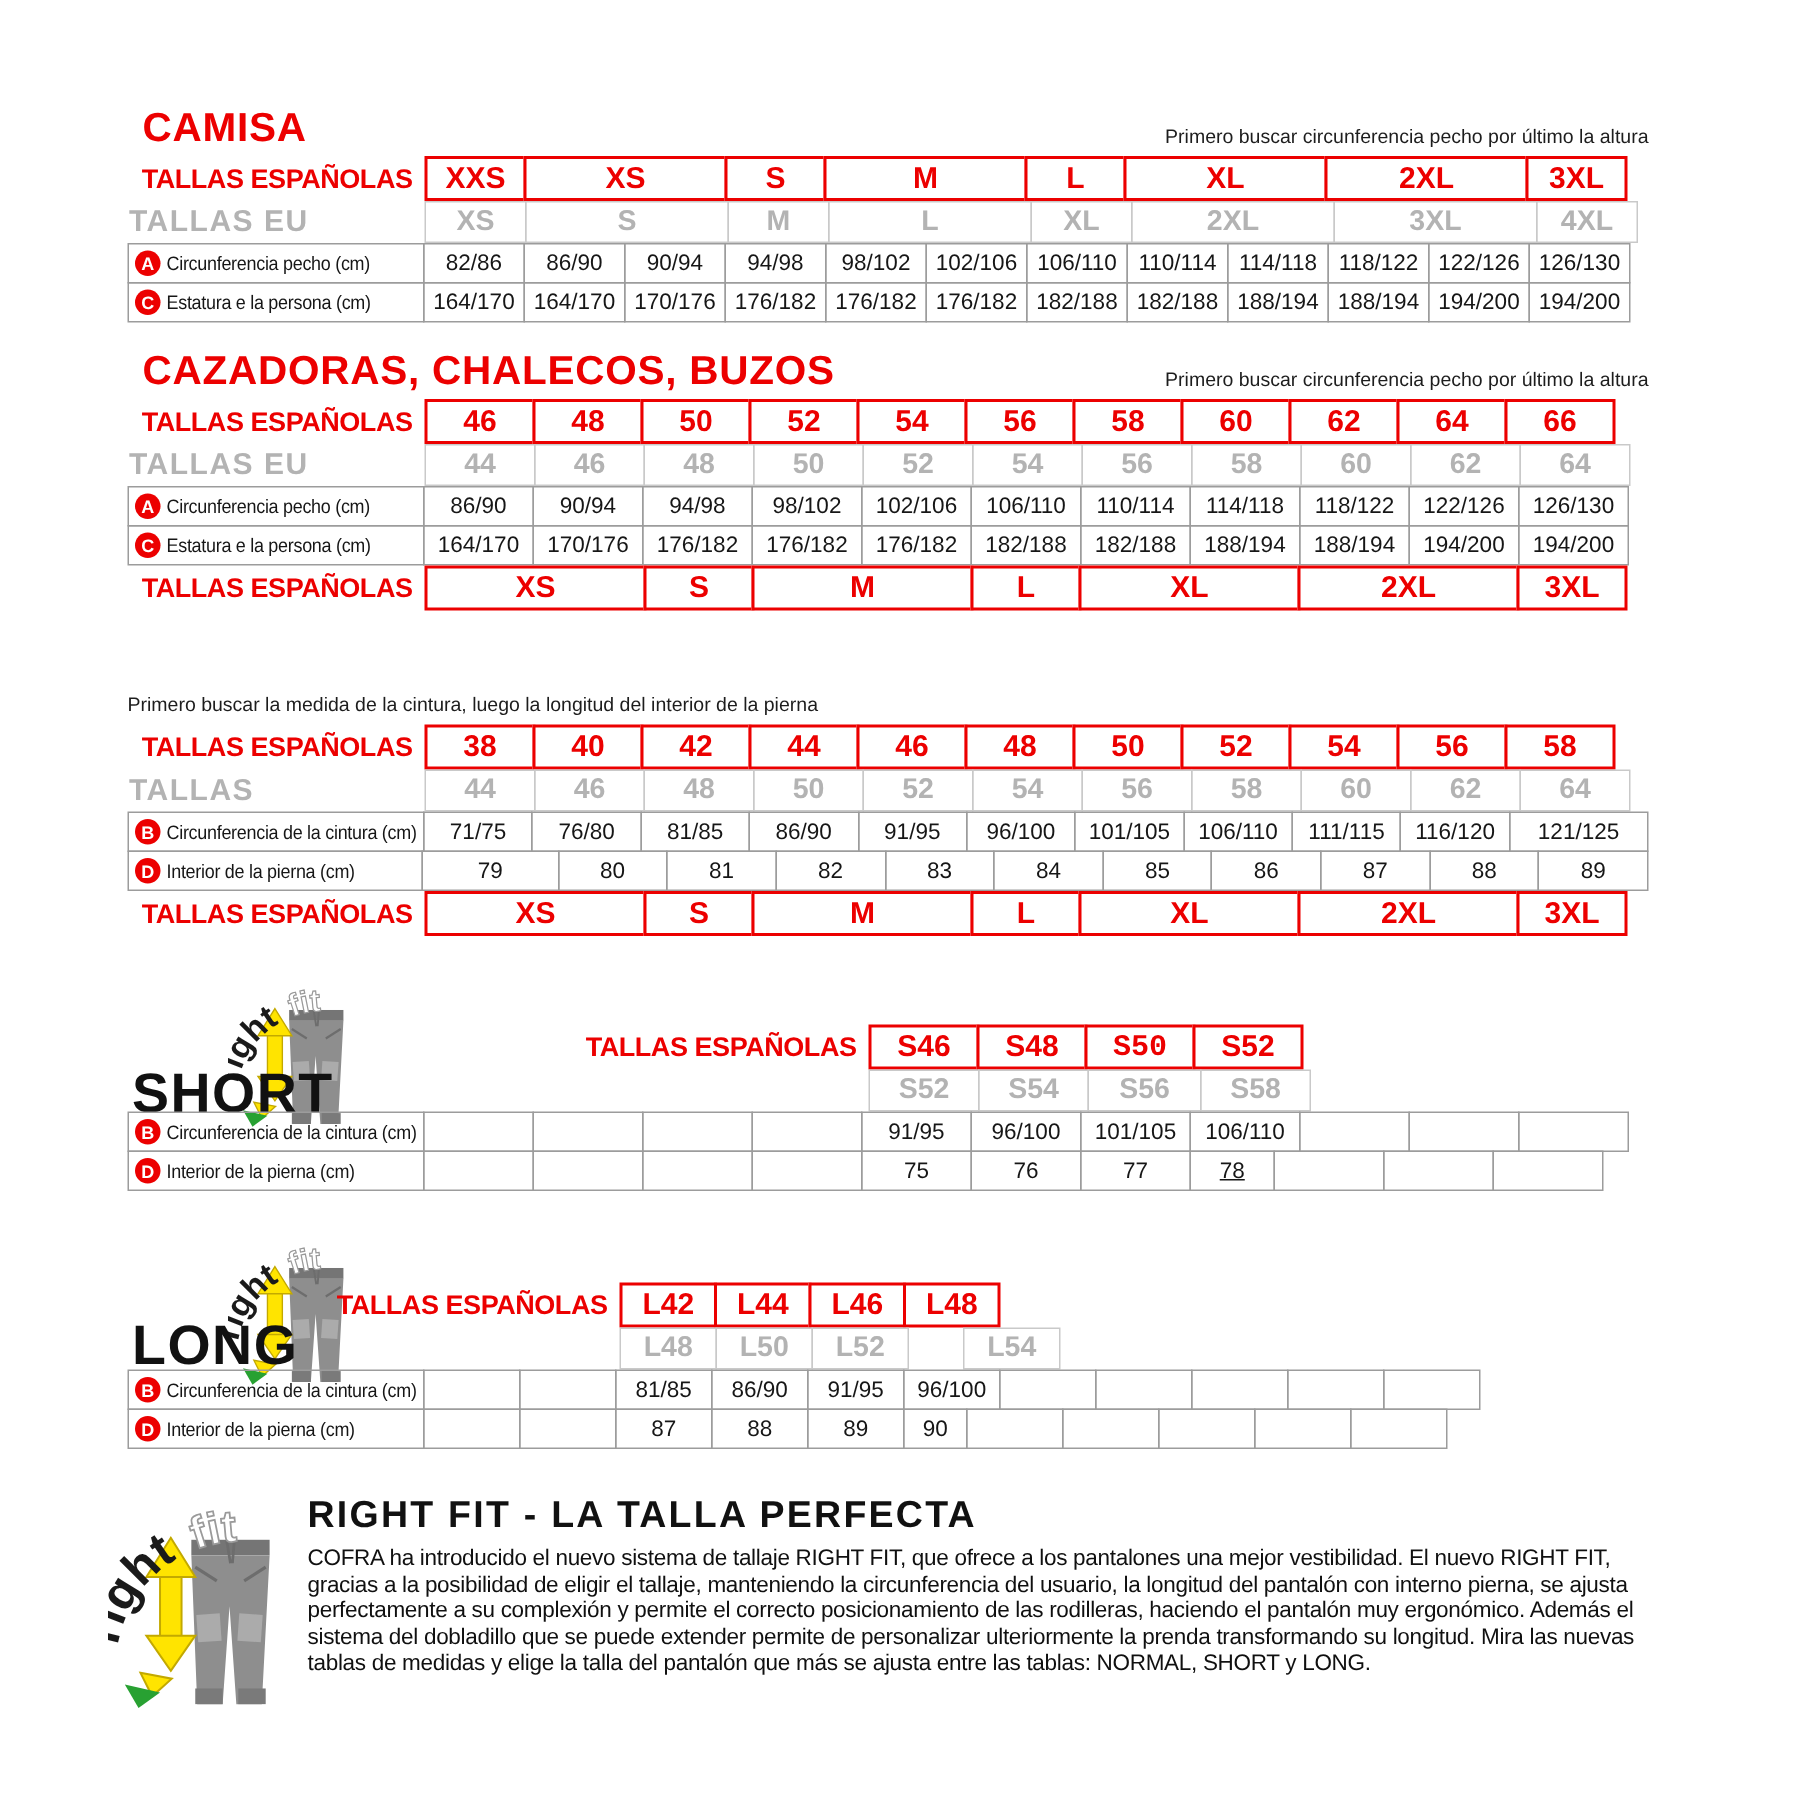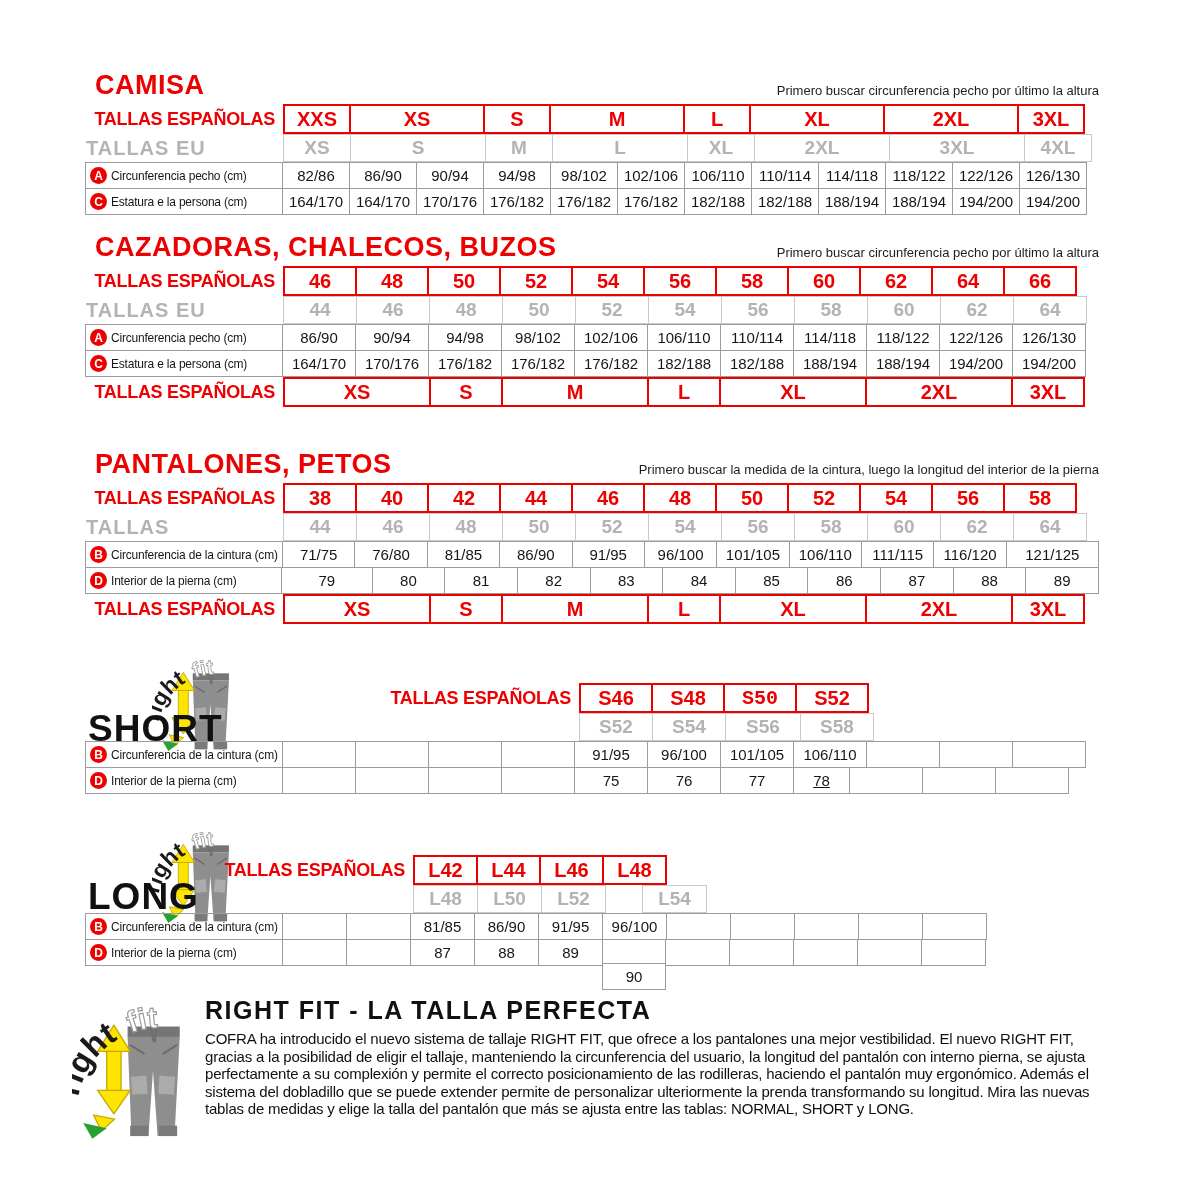--- a/index.html
+++ b/index.html
@@ -186,21 +186,20 @@
         <div class="c box" style="width: 74px;">L</div>
         <div class="c box" style="width: 148px;">XL</div>
         <div class="c box" style="width: 148px;">2XL</div>
         <div class="c box" style="width: 74px;">3XL</div>
       </div>
     </div>
 </section>
 
 <section class="sec" id="sec-pantalones" style="top:450px">
   <div class="title-line">
-    <h2 class="sec-title">PANTALONES, PETOS</h2>
     <div class="note">Primero buscar la medida de la cintura, luego la longitud del interior de la pierna</div>
   </div>
   <div>
       <div class="trow red">
         <div class="c lab" style="width: 198px;">TALLAS ESPAÑOLAS</div>
         <div class="c box" style="width: 74px;">38</div>
         <div class="c box" style="width: 74px;">40</div>
         <div class="c box" style="width: 74px;">42</div>
         <div class="c box" style="width: 74px;">44</div>
         <div class="c box" style="width: 74px;">46</div>
@@ -408,21 +407,21 @@
     <div class="trow data">
       <div class="c cell lab" style="width: 198px;">
         <span class="badge">D</span>
         <span class="lbltxt">Interior de la pierna (cm)</span>
       </div>
       <div class="c cell" style="width: 65px;"></div>
       <div class="c cell" style="width: 65px;"></div>
       <div class="c cell" style="width: 65px;">87</div>
       <div class="c cell" style="width: 65px;">88</div>
       <div class="c cell" style="width: 65px;">89</div>
-      <div class="c cell" style="width: 64px; margin-top: 24px;">90</div>
+      <div class="c cell" style="width: 43px;">90</div>
       <div class="c cell" style="width: 65px;"></div>
       <div class="c cell" style="width: 65px;"></div>
       <div class="c cell" style="width: 65px;"></div>
       <div class="c cell" style="width: 65px;"></div>
       <div class="c cell" style="width: 65px;"></div>
     </div>
   </div>
 
 <div class="rf-logo" id="logo-rf" style="left:72px;top:990px;width:132px;height:150px">
   <svg viewBox="0 0 100 115">

